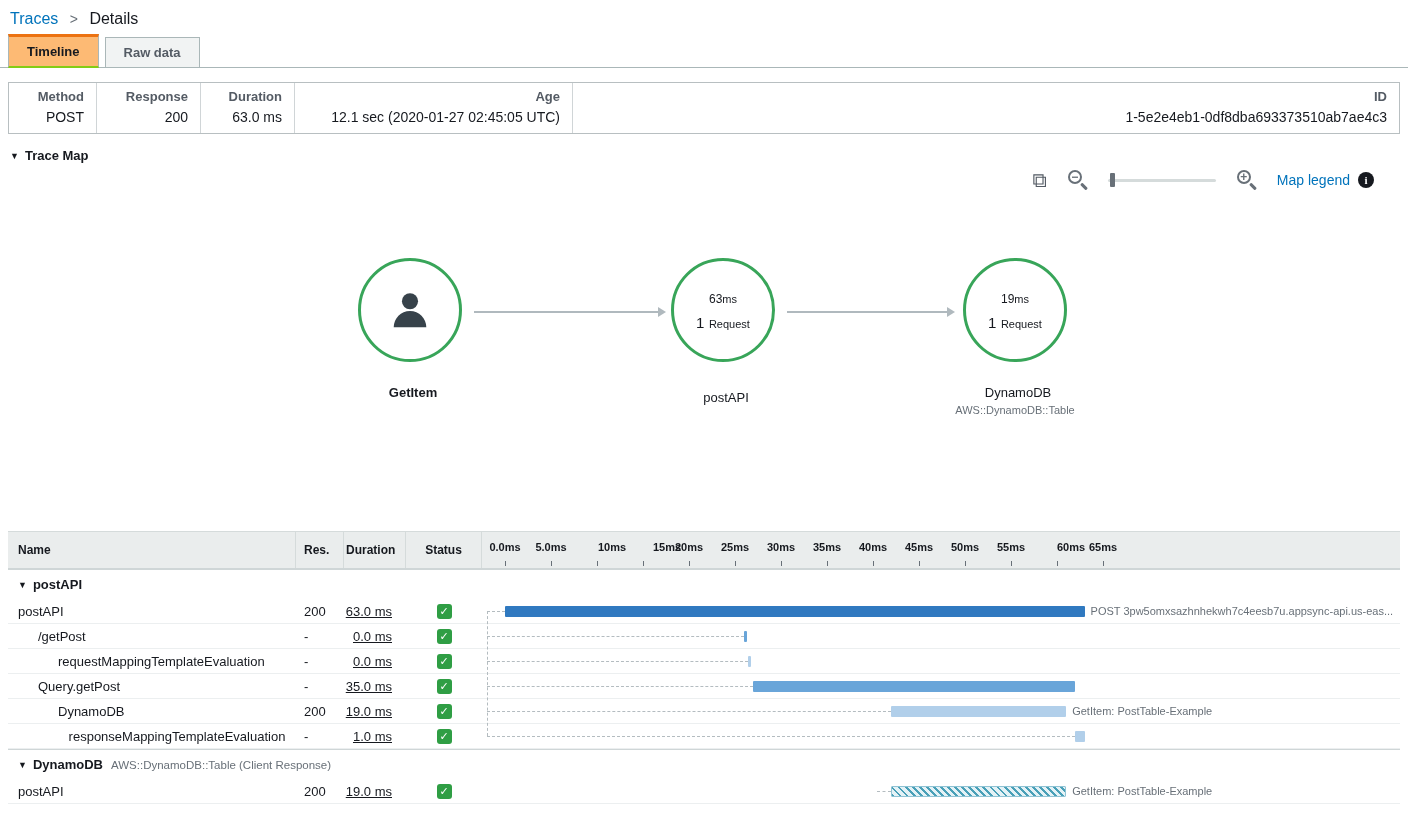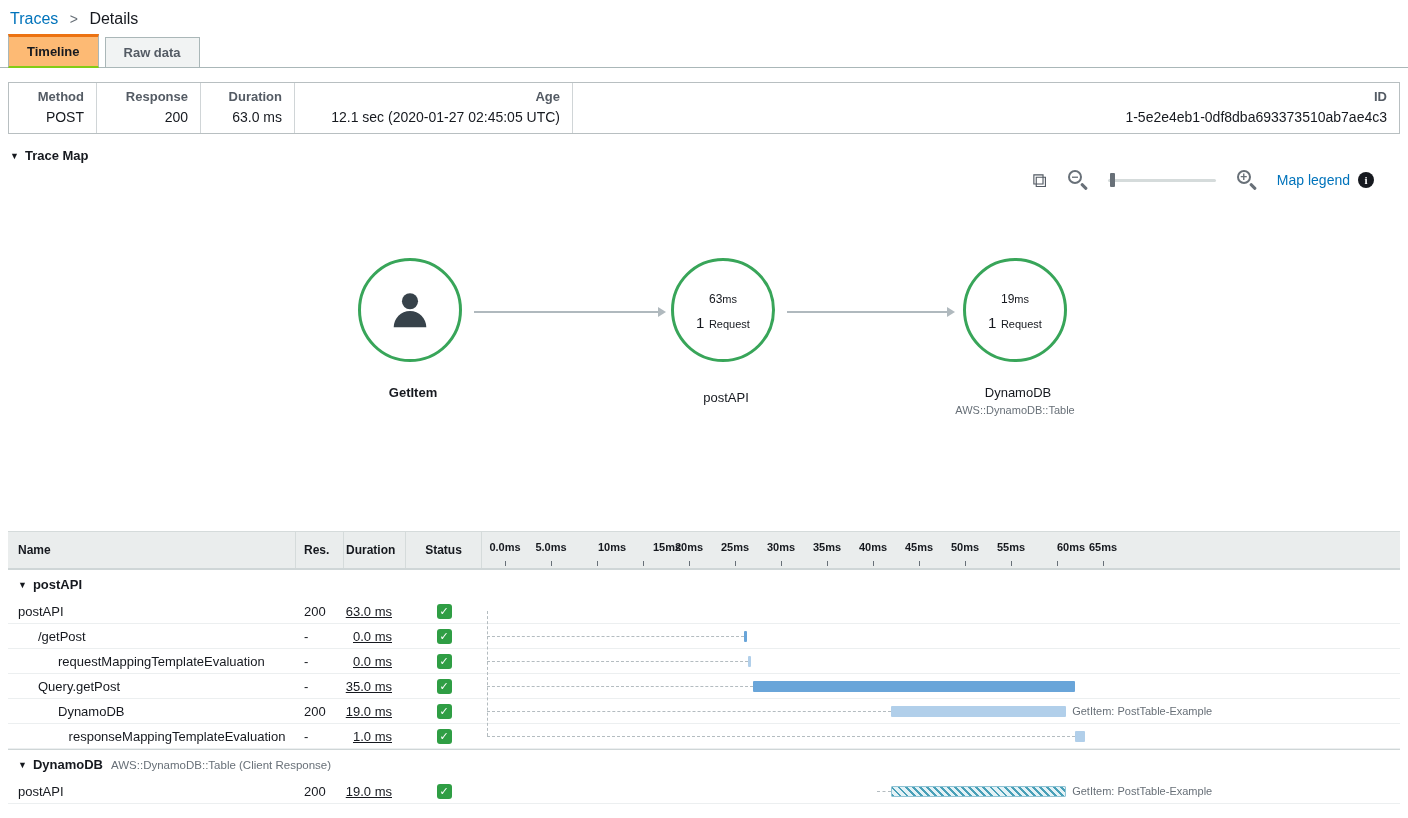--- a/index.html
+++ b/index.html
@@ -239,20 +239,25 @@
         </div>
         <div class="tl-rows">
           <div class="vguide" style="left: 479px; top: 12px; height: 125px;"></div>
           <div class="tl-row">
             <div class="c-name" style="padding-left: 10px;">postAPI</div>
             <div class="c-res">200</div>
             <div class="c-dur"><span class="dur-link">63.0 ms</span></div>
             <div class="c-status">
               <span class="check">✓</span>
             </div>
+            <div class="c-chart">
+              <div class="hguide" style="left: 5px; width: 18px;"></div>
+              <div class="bar dark" style="left: 23px; width: 579.6px;"></div>
+              <span class="bar-label" style="left: 608.6px;">POST 3pw5omxsazhnhekwh7c4eesb7u.appsync-api.us-eas...</span>
+            </div>
           </div>
           <div class="tl-row">
             <div class="c-name" style="padding-left: 30px;">/getPost</div>
             <div class="c-res">-</div>
             <div class="c-dur"><span class="dur-link">0.0 ms</span></div>
             <div class="c-status">
               <span class="check">✓</span>
             </div>
             <div class="c-chart">
               <div class="hguide" style="left: 5px; width: 257.2px;"></div>

